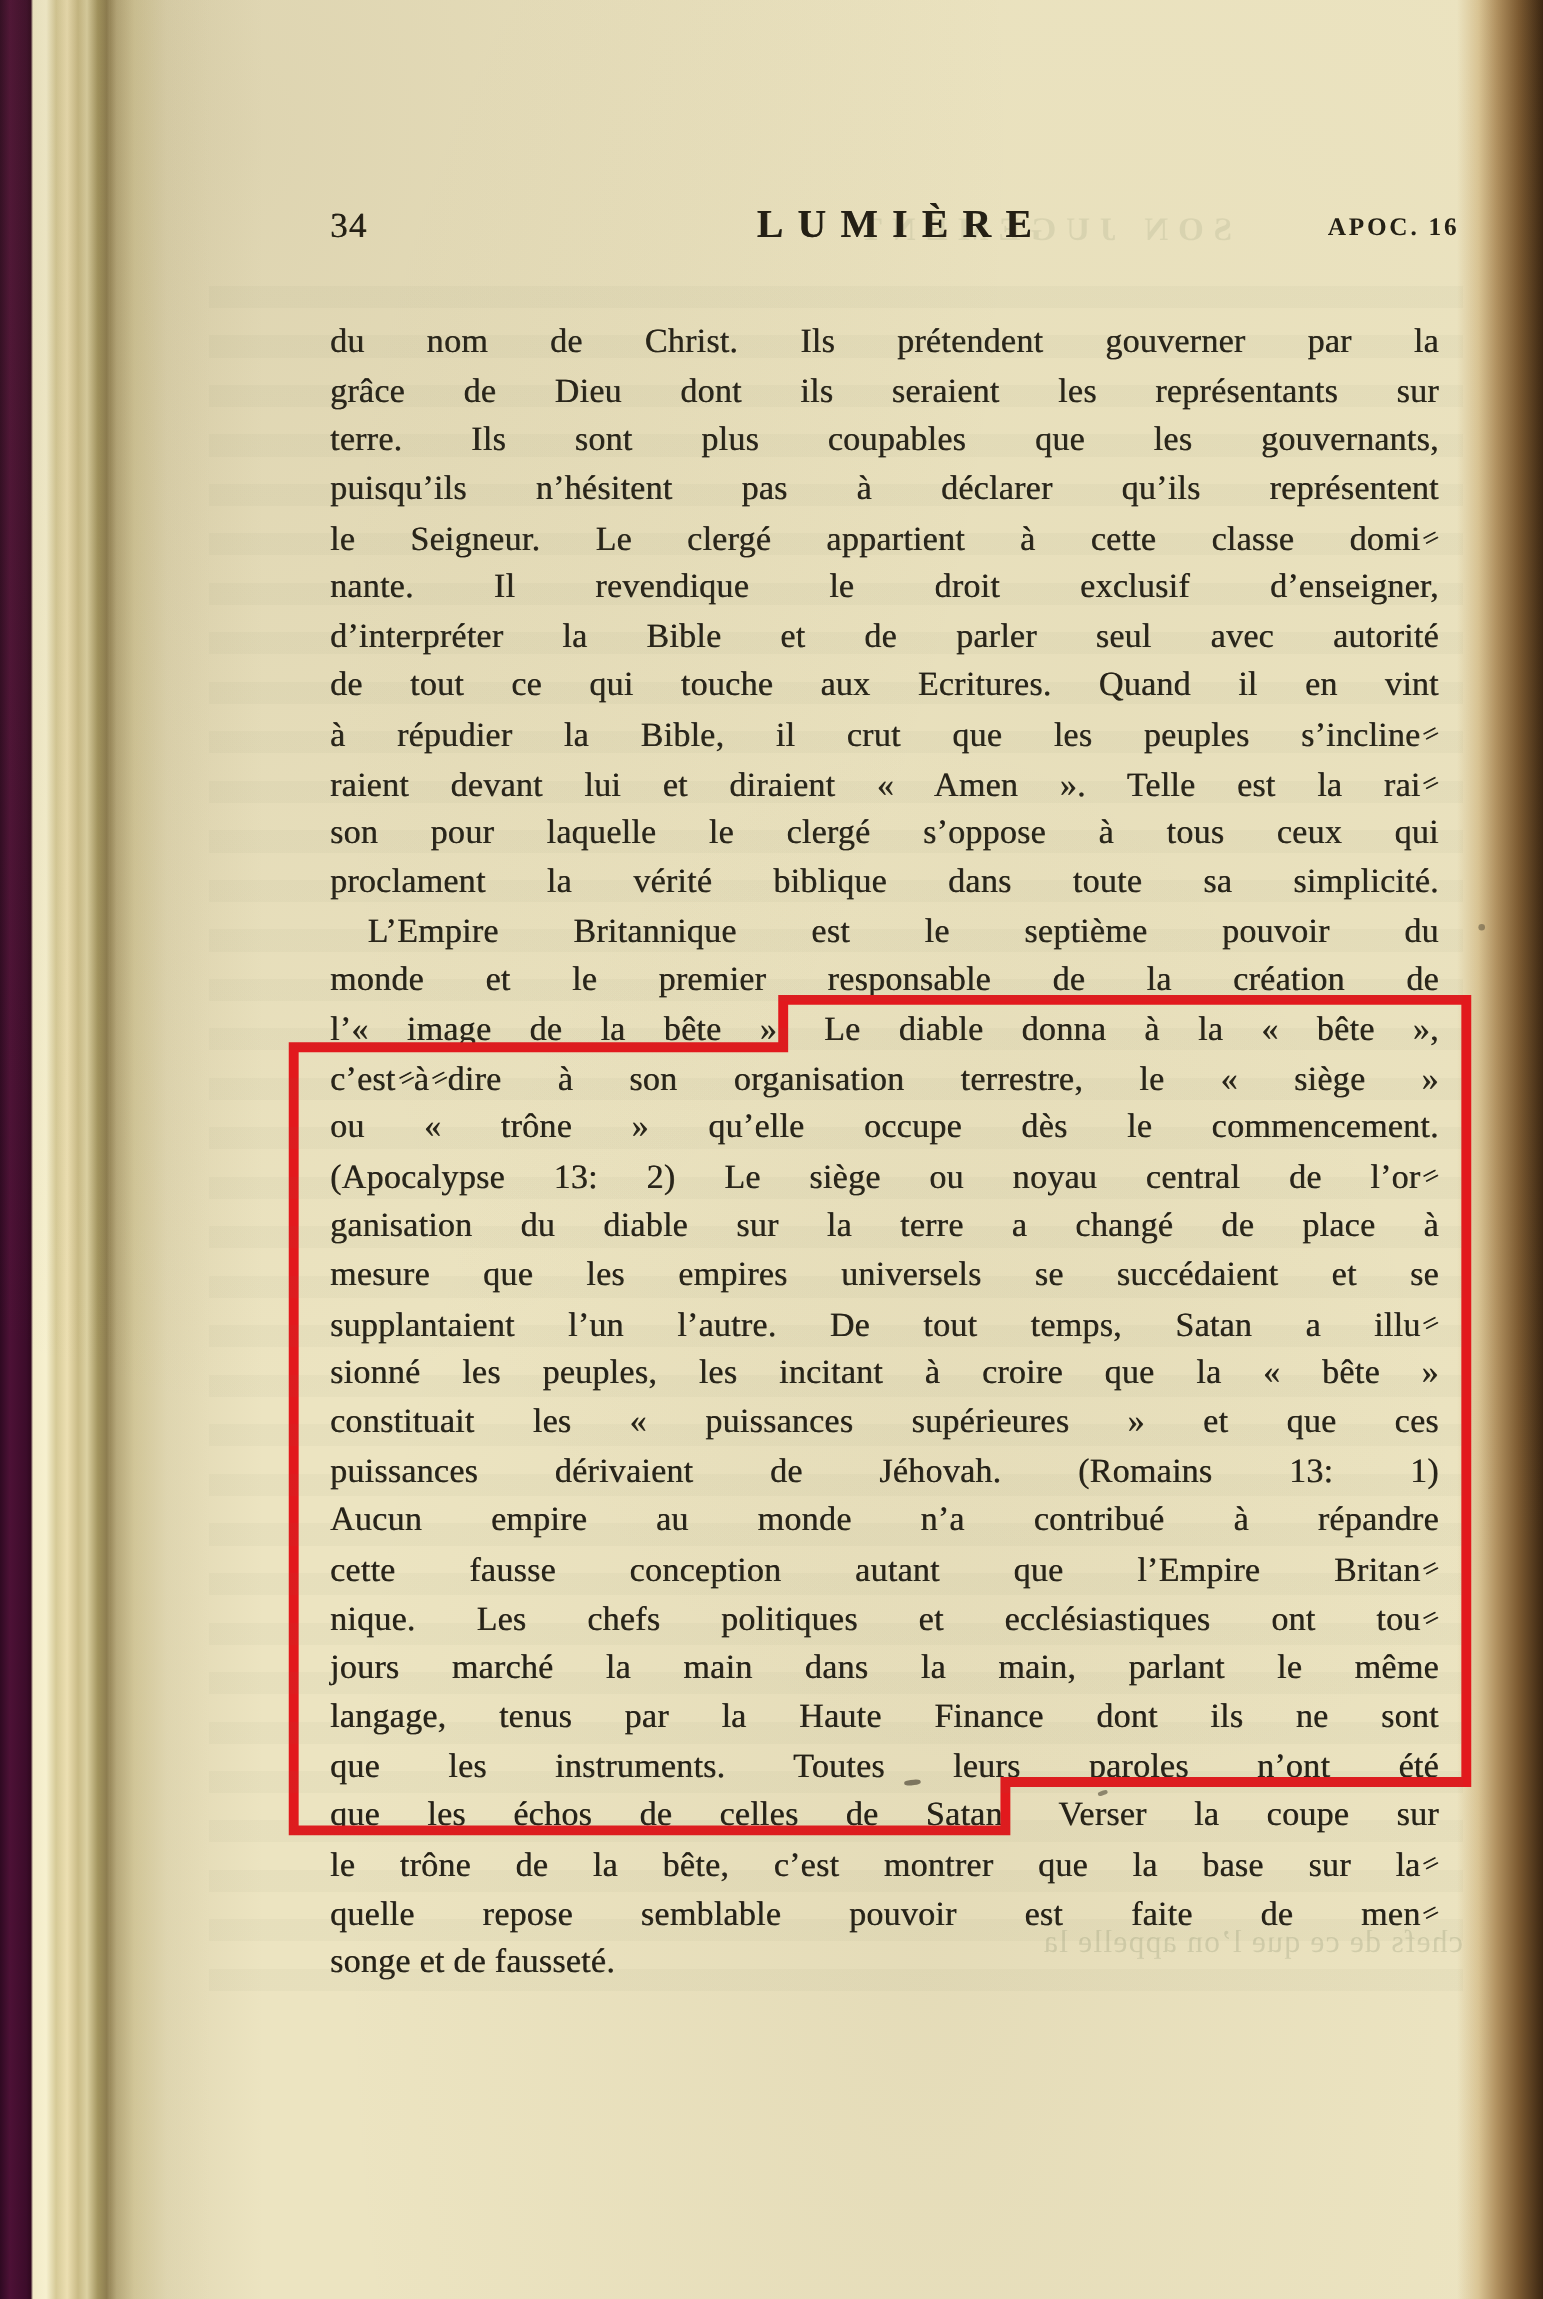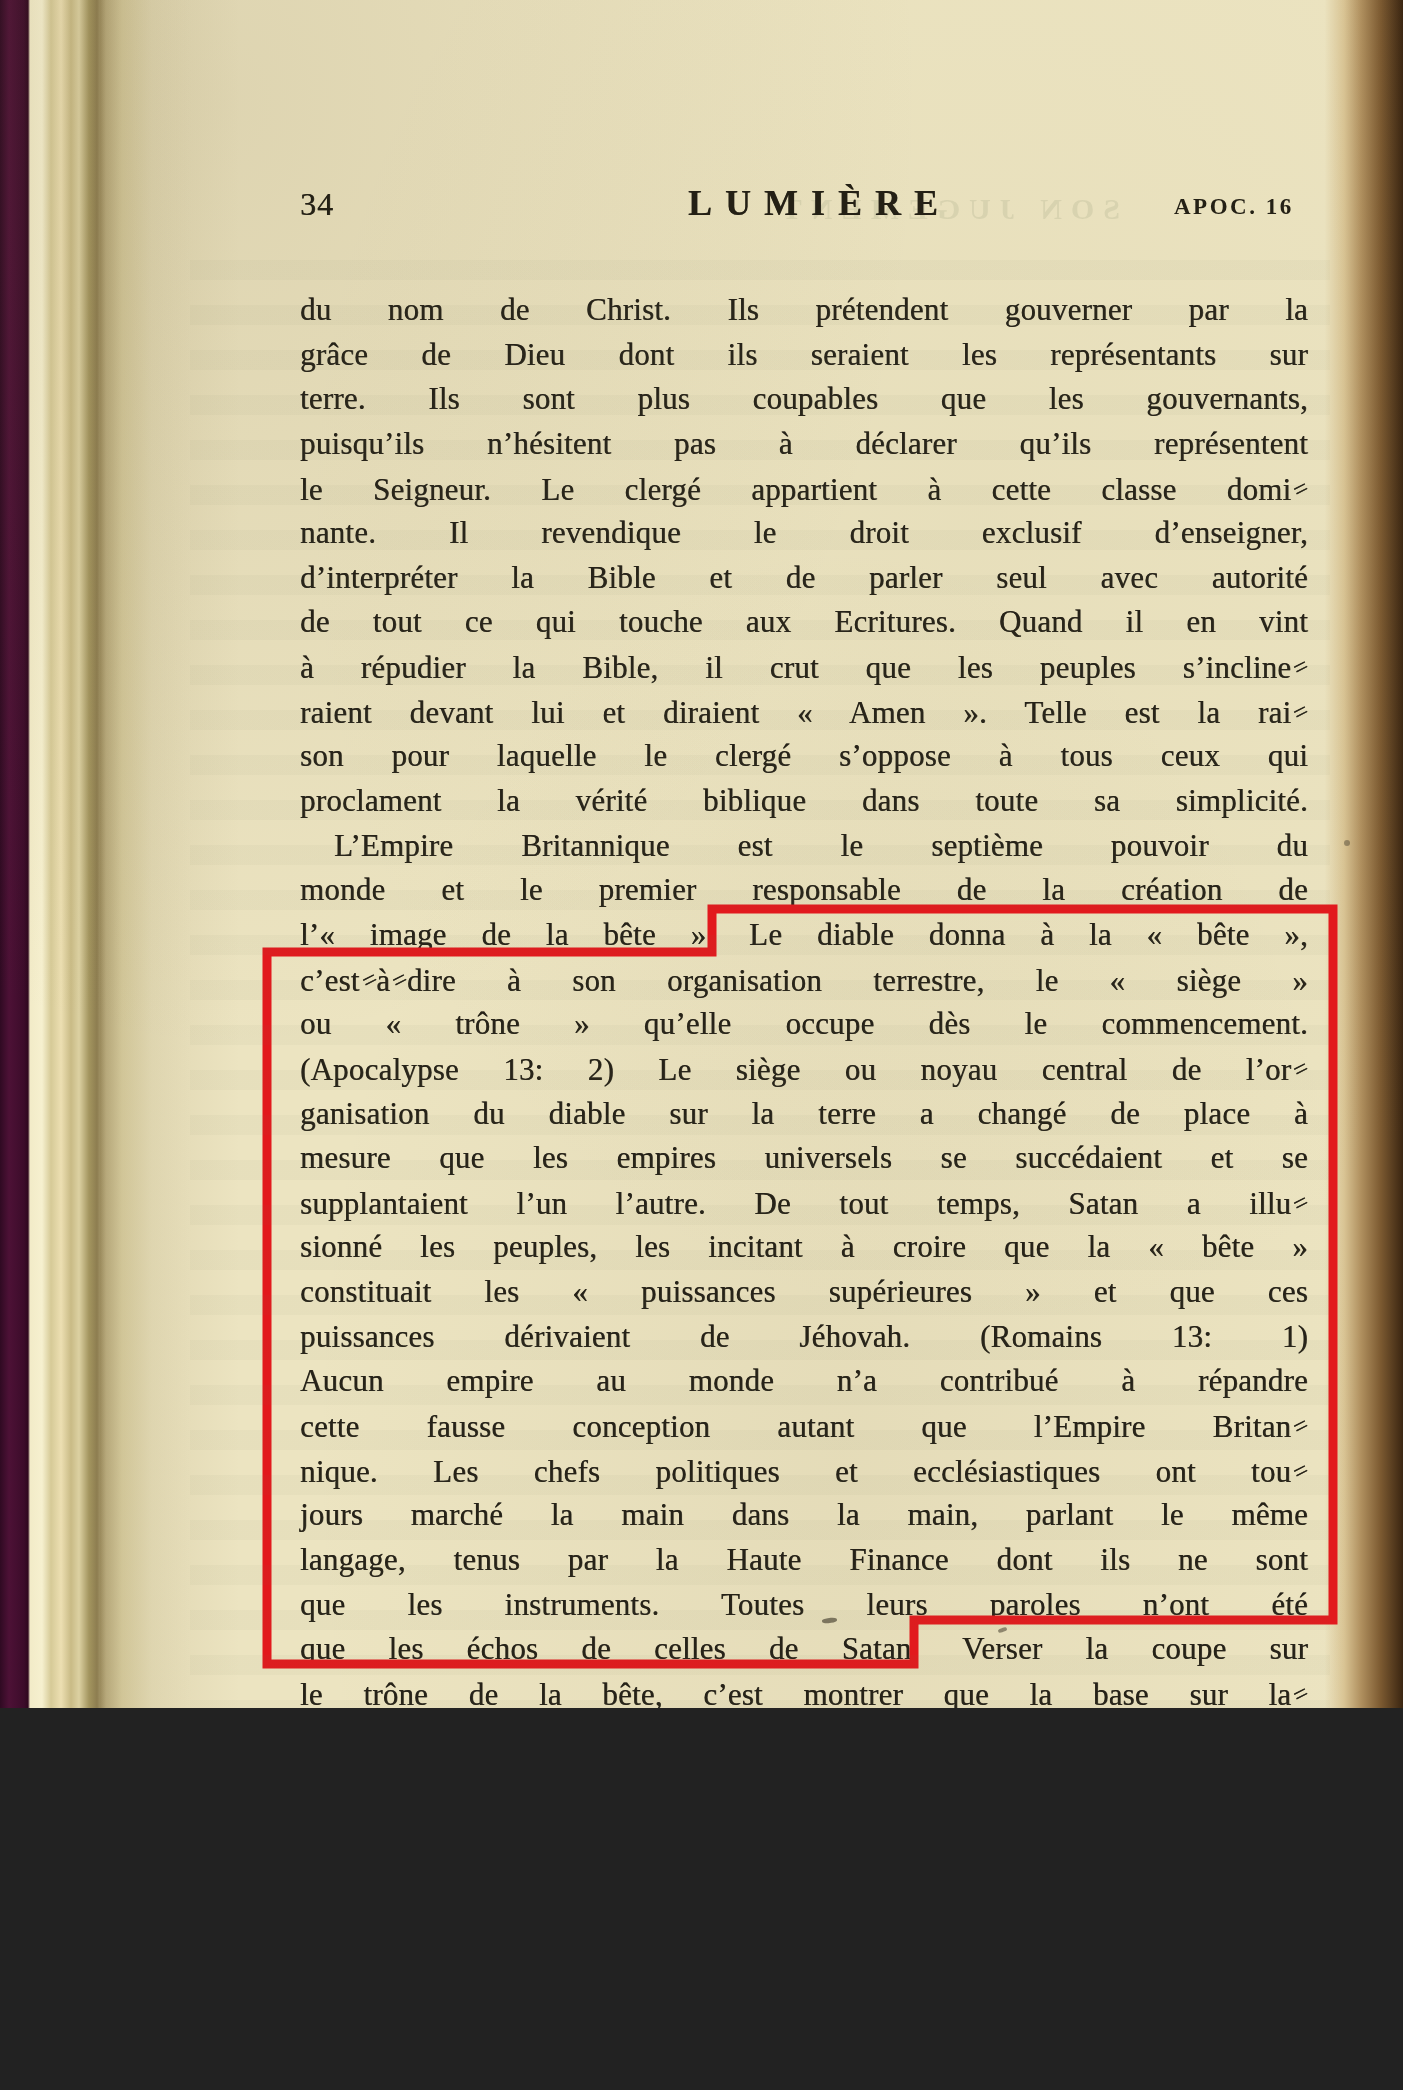--- a/index.html
+++ b/index.html
@@ -1,19 +1,19 @@
 <!DOCTYPE html>
 <html><head>
 <meta charset="utf-8">
 <title>Scanned page</title>
 <style>
   html,body{margin:0;padding:0;background:#222;}
   .scan{
     position:relative;
-    width:1403px;height:1708px;
+    width:1403px;height:2090px;
     overflow:hidden;
     font-family:"Liberation Serif","DejaVu Serif",serif;
     background:
       radial-gradient(ellipse at 16% 6%, rgba(120,100,60,.12), rgba(120,100,60,0) 42%),
       radial-gradient(ellipse at 70% 30%, rgba(140,125,80,.05), rgba(140,125,80,0) 50%),
       radial-gradient(ellipse at 60% 85%, rgba(130,110,70,.07), rgba(130,110,70,0) 45%),
       linear-gradient(90deg,
         #2f0a22 0px, #4d1136 9px, #3c0c2a 24px, #30081f 28px,
         #f2ebc8 30px, #f6f0cf 42px, #d6ca97 51px, #ecdfb2 61px,
         #c9bb86 71px, #dcd1a2 79px, #a3955f 89px, #8d7d50 97px,
@@ -32,21 +32,21 @@
     position:absolute;left:300px;top:186px;
     font-size:32px;color:#242015;letter-spacing:1px;
     text-shadow:.4px 0 0 rgba(36,32,21,.8);
   }
   .running-title{
     position:absolute;left:688px;top:182px;
     font-size:36px;font-weight:bold;color:#242015;letter-spacing:13px;
     text-shadow:.3px 0 0 rgba(36,32,21,.7);
   }
   .running-ref{
-    position:absolute;left:1174px;top:194px;
+    position:absolute;left:1207px;top:194px;
     font-size:23px;font-weight:bold;color:#242015;letter-spacing:2.5px;
     font-family:"Liberation Sans","DejaVu Sans",sans-serif;
     font-family:"Liberation Serif","DejaVu Serif",serif;
   }
   .body-text{
     position:absolute;left:300px;top:288px;width:1008px;
     font-size:31px;color:#262218;
     text-shadow:.45px 0 0 rgba(38,34,24,.75);
     letter-spacing:.2px;
   }

